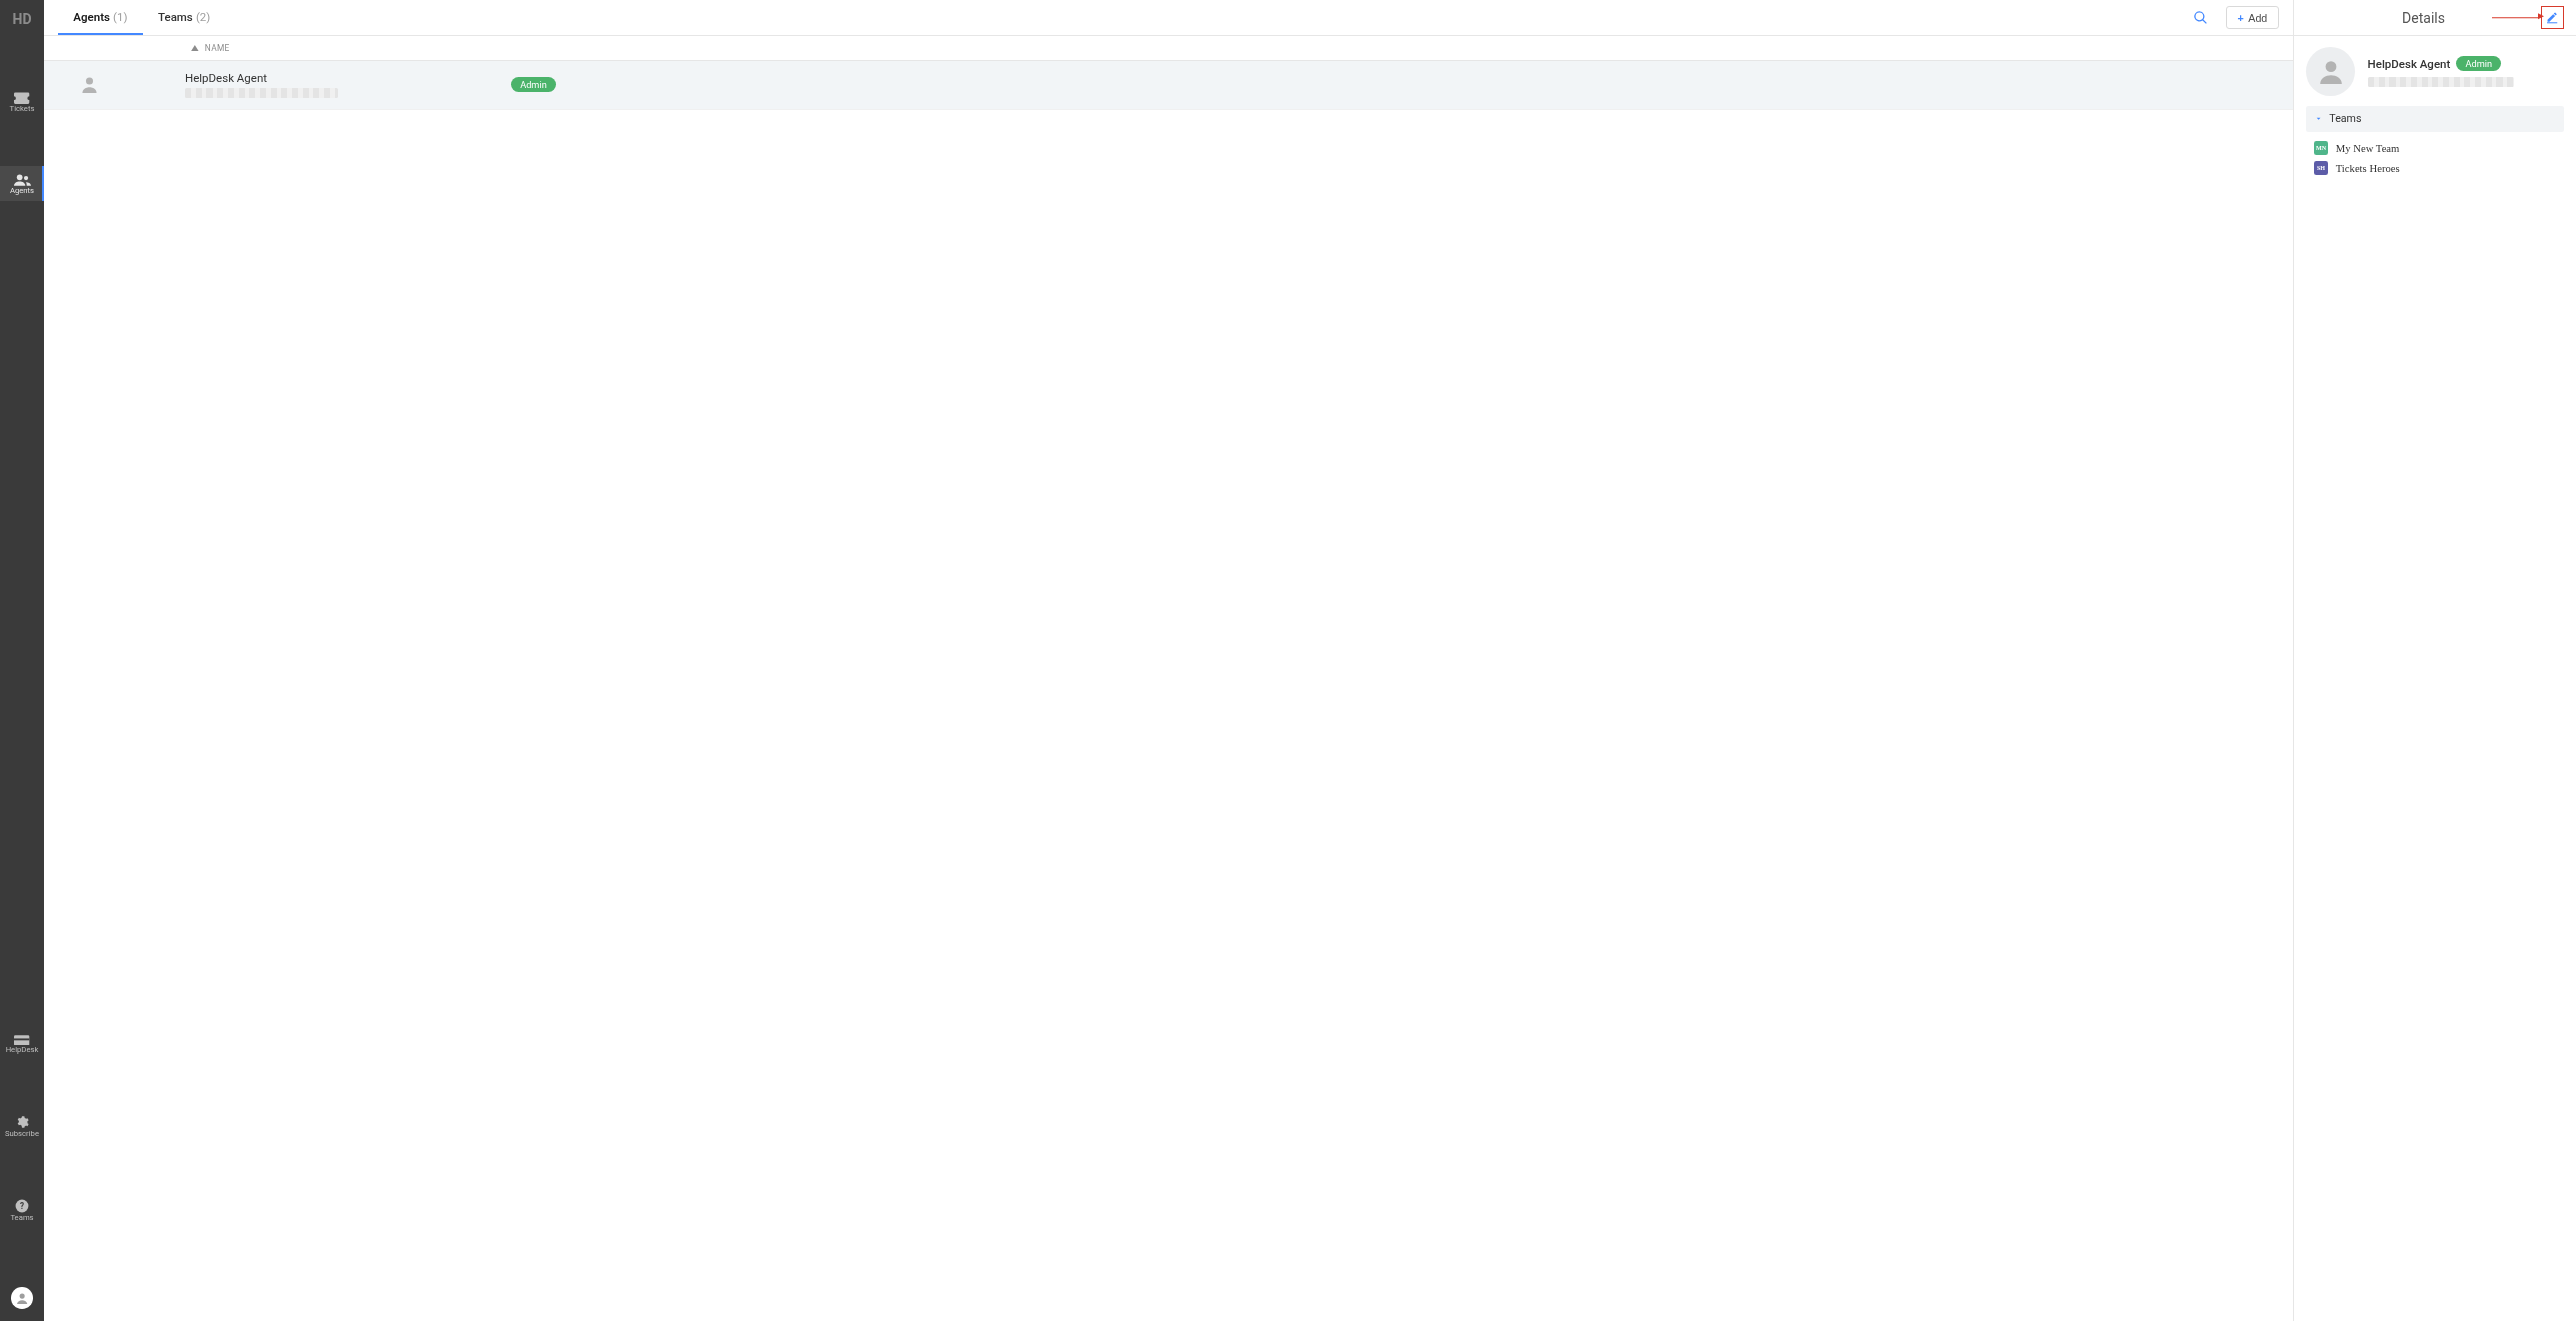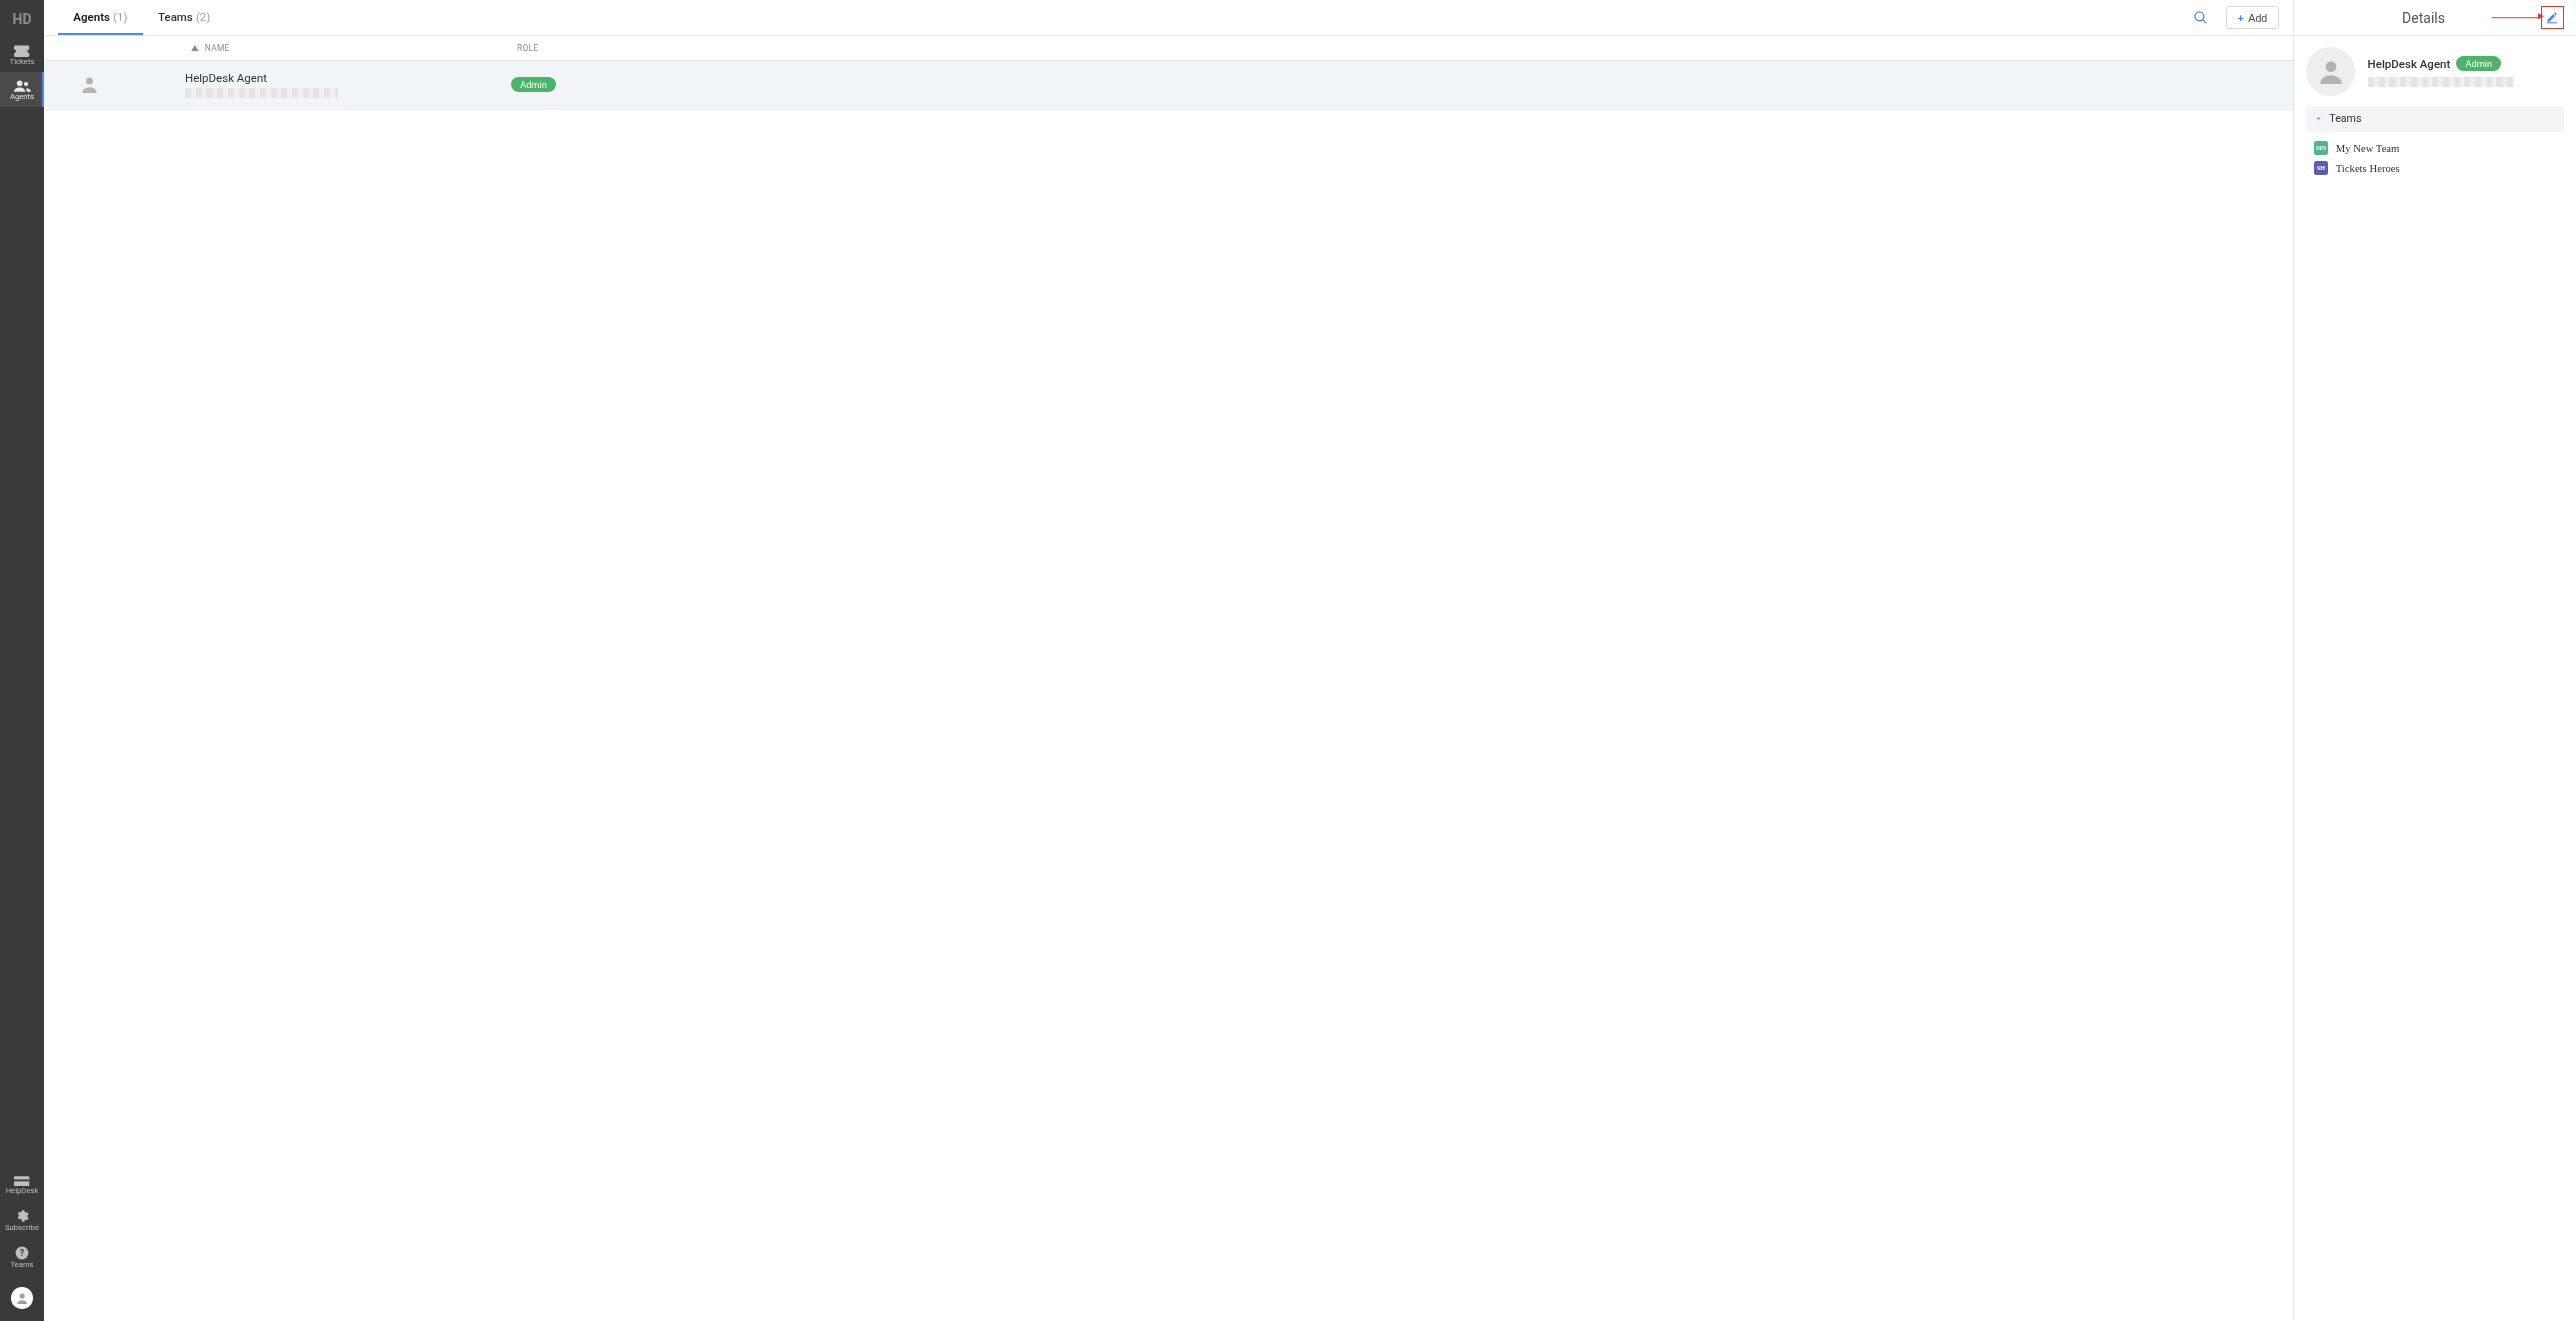--- a/index.html
+++ b/index.html
@@ -8,20 +8,21 @@
 
   
   .sidebar {
     width: 44px;
     background: #3a3a3a;
     display: flex;
     flex-direction: column;
     align-items: center;
     color: #bfbfbf;
     flex-shrink: 0;
+    gap: 47px;
   }
   .sidebar .logo {
     width: 100%; height: 37px;
     display: flex; align-items: center; justify-content: center;
     font-weight: 700; font-size: 14px; color: #8c8c8c;
   }
   .side-item {
     width: 100%; padding: 7.7px 0 6.1px;
     display: flex; flex-direction: column; align-items: center;
     cursor: pointer; font-size: 7.7px; color: #bfbfbf;
@@ -261,23 +262,20 @@
     <div class="table-header">
       <div class="col-pad"></div>
       <div class="col-name">
         <span class="sort-icon">
           <svg width="7.7" height="6.1" viewBox="0 0 10 8">
               <path d="M5 0 0 8h10z"></path>
             </svg>
         </span>
         <span>NAME</span>
       </div>
-      <div class="col-role">
-        <span>ROLE</span>
-      </div>
     </div>
 
     <div class="row">
       <div class="avatar-cell">
         <svg width="17" height="17" viewBox="0 0 24 24">
             <circle cx="12" cy="7" r="5"></circle>
             <path d="M2 24c0-5 5-8 10-8s10 3 10 8H2z"></path>
           </svg>
       </div>
       <div class="name-cell">

